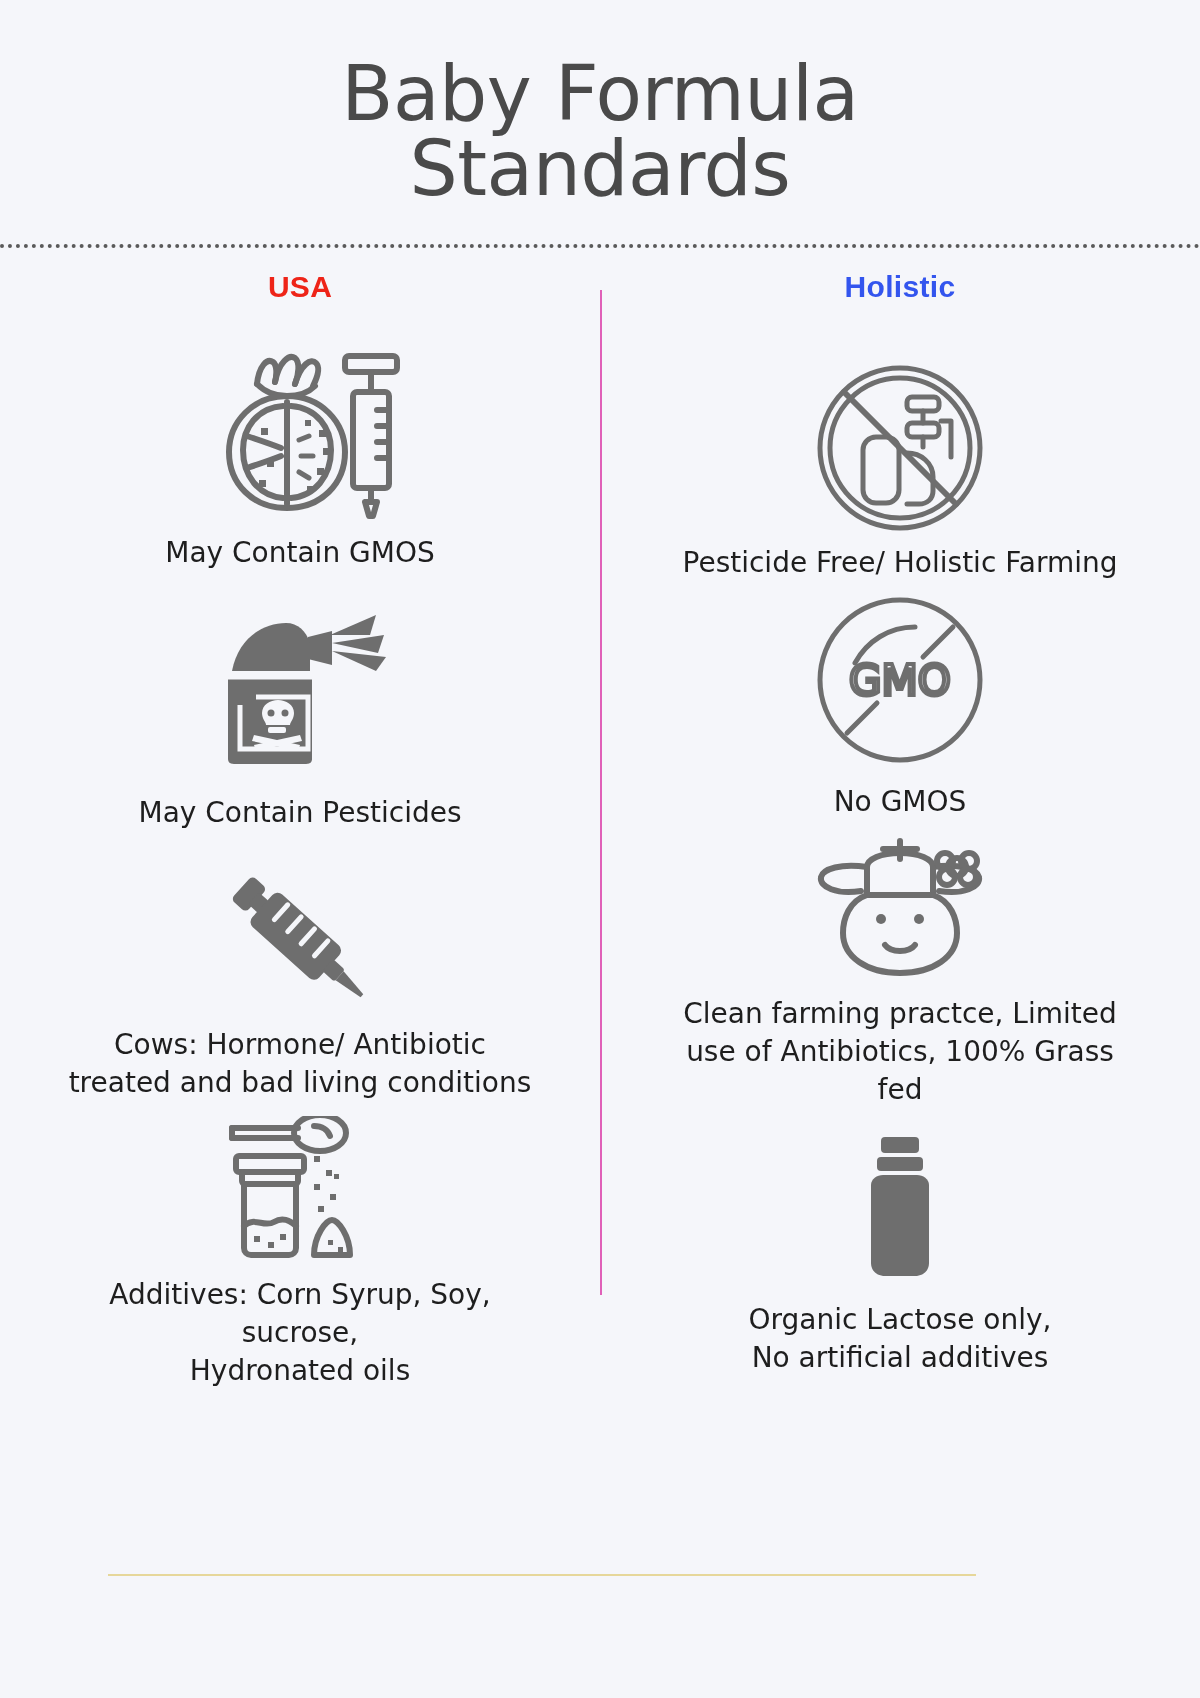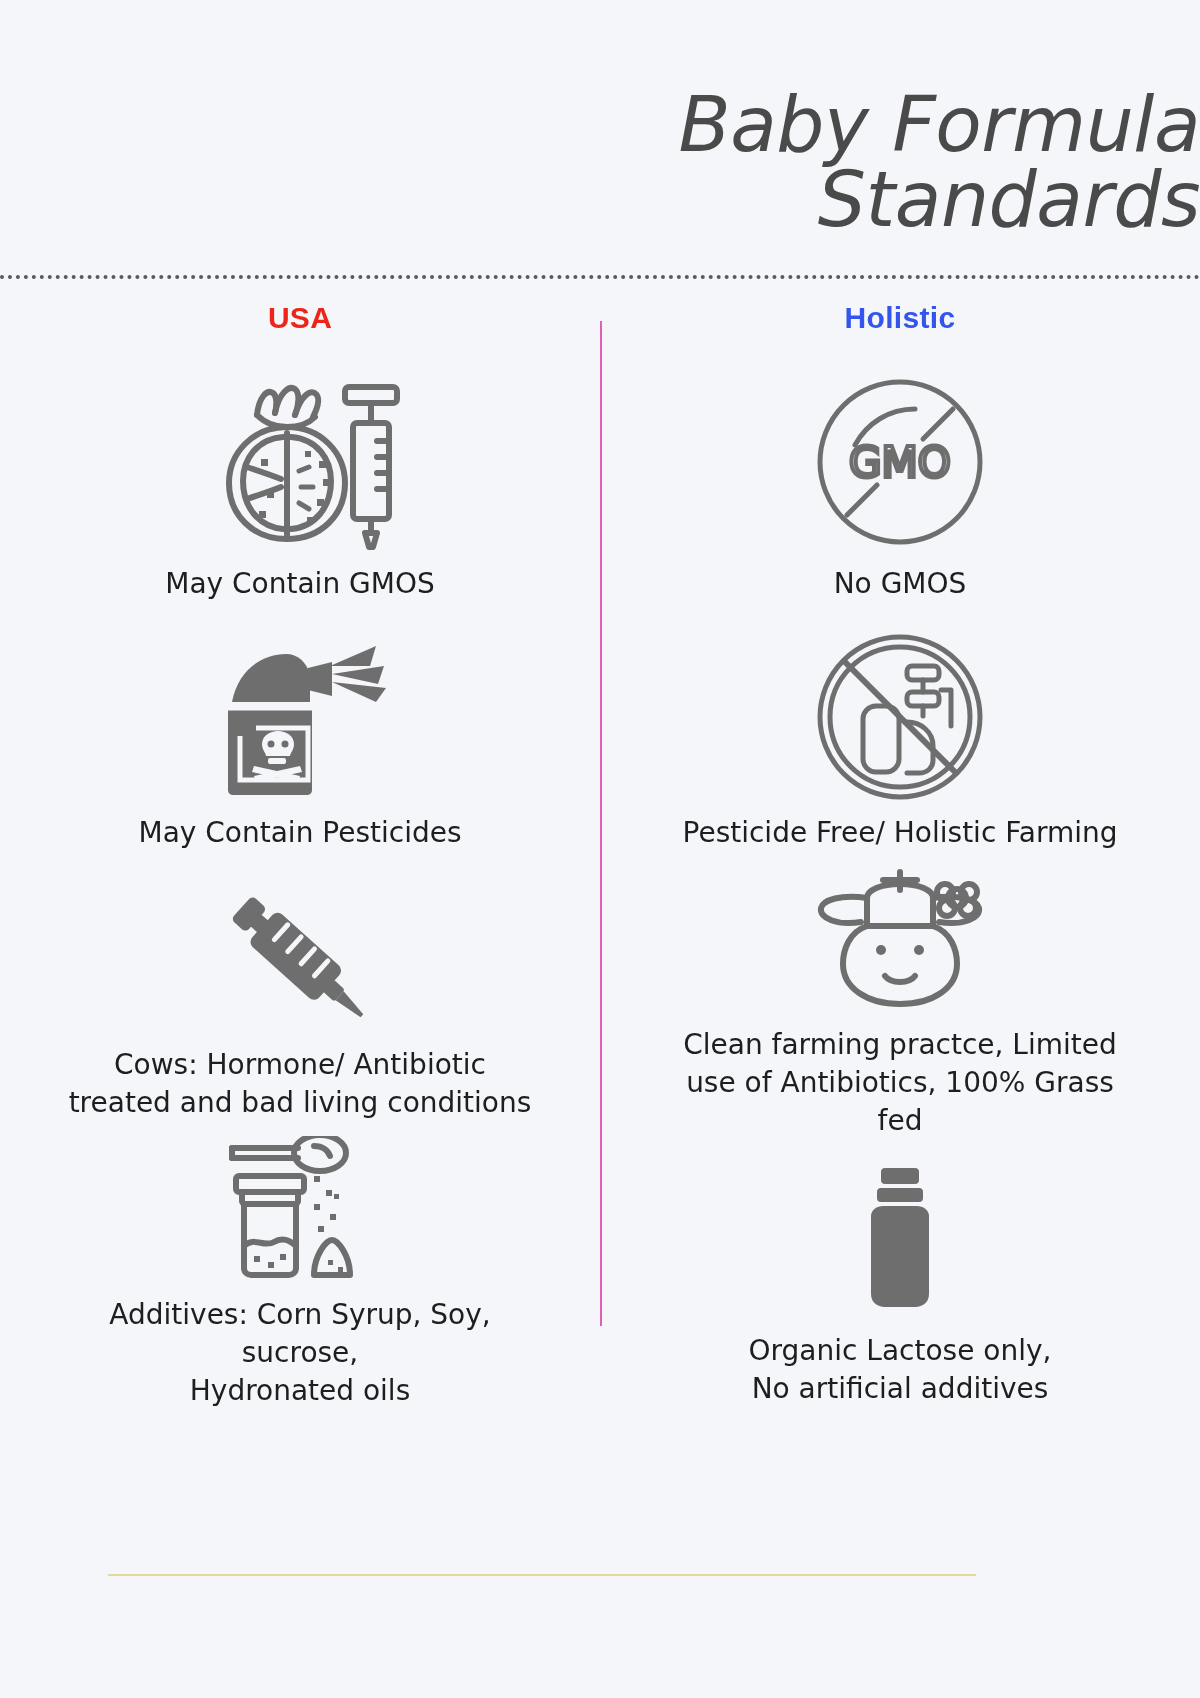--- a/index.html
+++ b/index.html
@@ -11,24 +11,23 @@
   }
   .page {
     position:relative;
     width:1200px; height:1698px;
     background:#f5f6fa;
     display:flex; flex-direction:column;
   }
 
   
   .title-block {
-    padding-top:87px;
+    padding-top:56px;
     padding-bottom:18px;
-    text-align:right;
-    font-style:italic;
+    text-align:center;
   }
   .title-line {
     font-family:"DejaVu Sans", sans-serif;
     font-weight:400;
     font-size:76px;
     line-height:0.99;
     letter-spacing:-0.5px;
     color:#4a4a4a;
   }
 
@@ -90,21 +89,21 @@
     line-height:1.36;
     color:#1e1e1e;
     text-align:center;
     max-width:480px;
   }
 
   
   .usa-1 .icon-wrap { height:178px; margin-top:8px; }
   .usa-1 .caption { margin-top:14px; }
   .usa-2 .icon-wrap { height:160px; margin-top:34px; }
-  .usa-2 .caption { margin-top:16px; }
+  .usa-2 .caption { margin-top:27px; }
   .usa-3 .icon-wrap { height:160px; margin-top:24px; }
   .usa-3 .caption { margin-top:10px; }
   .usa-4 .icon-wrap { height:150px; margin-top:12px; }
   .usa-4 .caption { margin-top:12px; }
 
   .eu-1 .icon-wrap { height:178px; margin-top:8px; }
   .eu-1 .caption { margin-top:14px; }
   .eu-2 .icon-wrap { height:160px; margin-top:34px; }
   .eu-2 .caption { margin-top:16px; }
   .eu-3 .icon-wrap { height:150px; margin-top:10px; }
@@ -287,37 +286,20 @@
           </svg>
         </div>
         <div class="caption" style="white-space:pre-line;">Additives: Corn Syrup, Soy, sucrose,
 Hydronated oils</div>
       </div>
     </div>
 
     <div class="col col-eu">
       <div class="col-head">Holistic</div>
 
-      <div class="item eu-1">
-        <div class="icon-wrap">
-          <svg width="178" height="178" viewBox="0 0 178 178">
-            <g fill="none" stroke="#6e6e6e" stroke-width="5" stroke-linecap="round">
-              <circle cx="89" cy="89" r="80"></circle>
-
-              <path d="M36 142 L66 112"></path>
-              <path d="M112 66 L142 36"></path>
-
-              <path d="M44 72 C56 50 78 36 104 36"></path>
-            </g>
-            <text x="89" y="104" text-anchor="middle" font-family="DejaVu Sans, sans-serif" font-size="42" fill="none" stroke="#6e6e6e" stroke-width="4">GMO</text>
-          </svg>
-        </div>
-        <div class="caption">No GMOS</div>
-      </div>
-
       <div class="item eu-2">
         <div class="icon-wrap">
           <svg width="175" height="175" viewBox="0 0 175 175">
             <g fill="none" stroke="#6e6e6e" stroke-width="5" stroke-linecap="round" stroke-linejoin="round">
 
               <circle cx="87" cy="87" r="80"></circle>
               <circle cx="87" cy="87" r="70"></circle>
 
               <rect x="50" y="76" width="36" height="66" rx="13"></rect>
 
@@ -328,20 +310,37 @@
 
               <path d="M128 60 L138 60 L138 96"></path>
 
               <path d="M94 92 C108 92 120 102 120 116 L120 130 C120 138 114 143 106 143 L94 143"></path>
 
               <path d="M31 31 L143 143" stroke-width="6"></path>
             </g>
           </svg>
         </div>
         <div class="caption">Pesticide Free/ Holistic Farming</div>
+      </div>
+
+      <div class="item eu-1">
+        <div class="icon-wrap">
+          <svg width="178" height="178" viewBox="0 0 178 178">
+            <g fill="none" stroke="#6e6e6e" stroke-width="5" stroke-linecap="round">
+              <circle cx="89" cy="89" r="80"></circle>
+
+              <path d="M36 142 L66 112"></path>
+              <path d="M112 66 L142 36"></path>
+
+              <path d="M44 72 C56 50 78 36 104 36"></path>
+            </g>
+            <text x="89" y="104" text-anchor="middle" font-family="DejaVu Sans, sans-serif" font-size="42" fill="none" stroke="#6e6e6e" stroke-width="4">GMO</text>
+          </svg>
+        </div>
+        <div class="caption">No GMOS</div>
       </div>
 
       <div class="item eu-3">
         <div class="icon-wrap">
           <svg width="190" height="145" viewBox="0 0 190 145">
             <g fill="none" stroke="#6e6e6e" stroke-width="6" stroke-linecap="round" stroke-linejoin="round">
 
               <path d="M62 34 C36 30 18 36 16 44 C14 54 32 62 56 58"></path>
               <path d="M128 34 C154 30 172 36 174 44 C176 54 158 62 134 58"></path>
 

